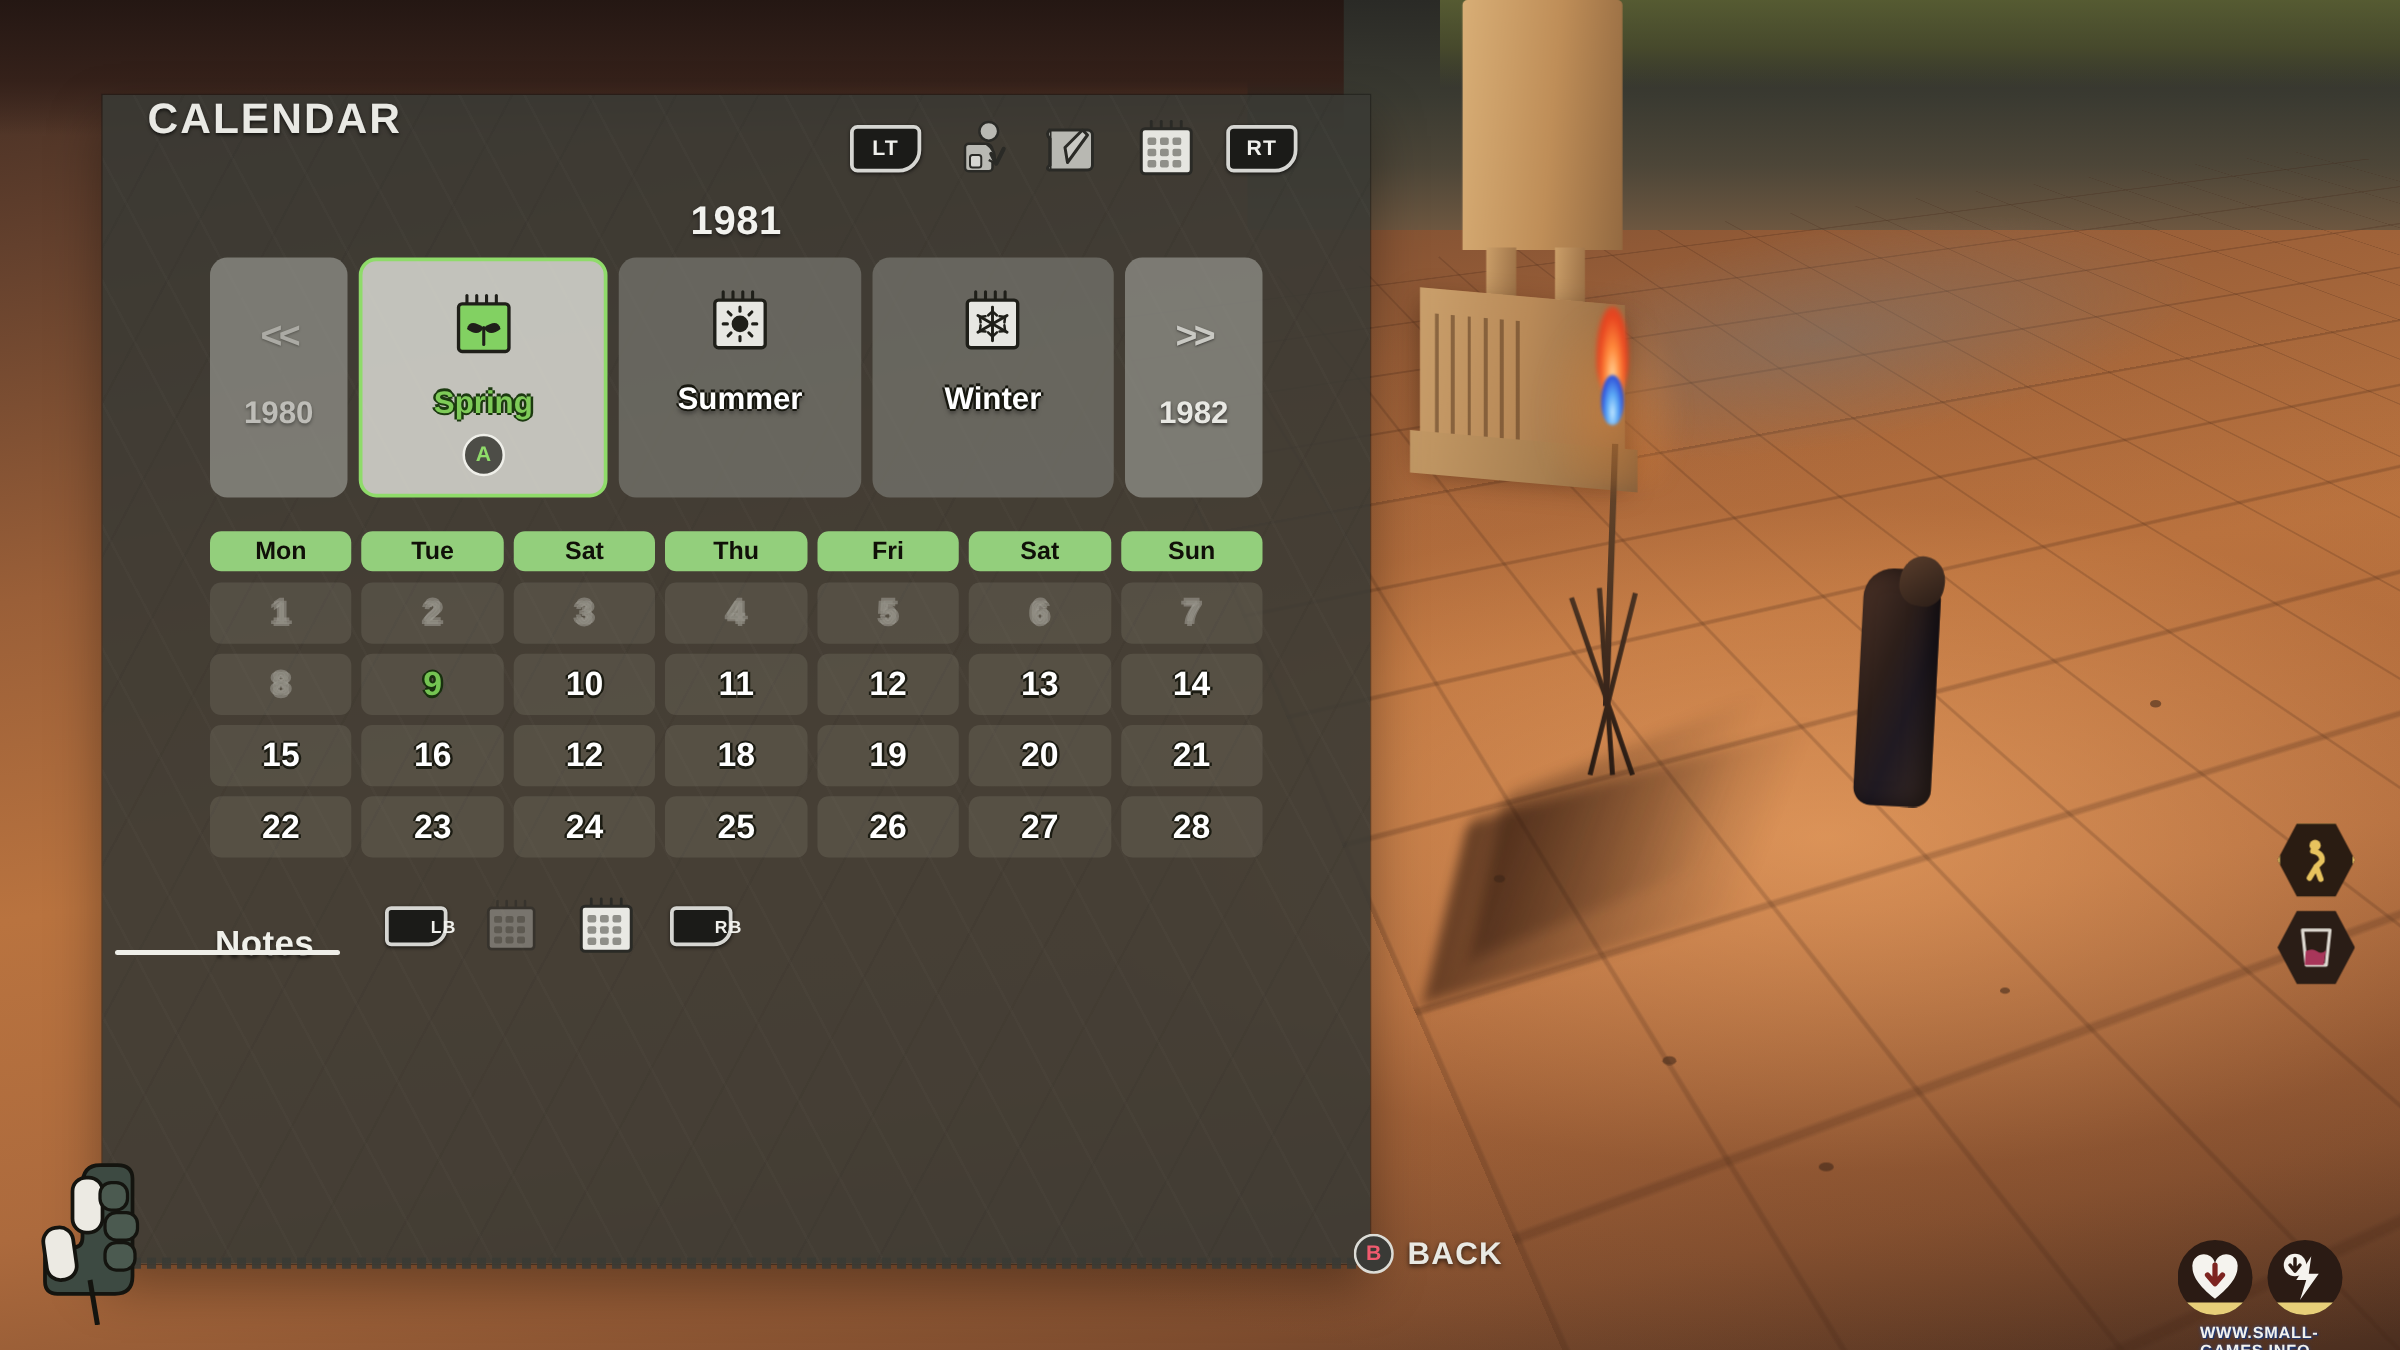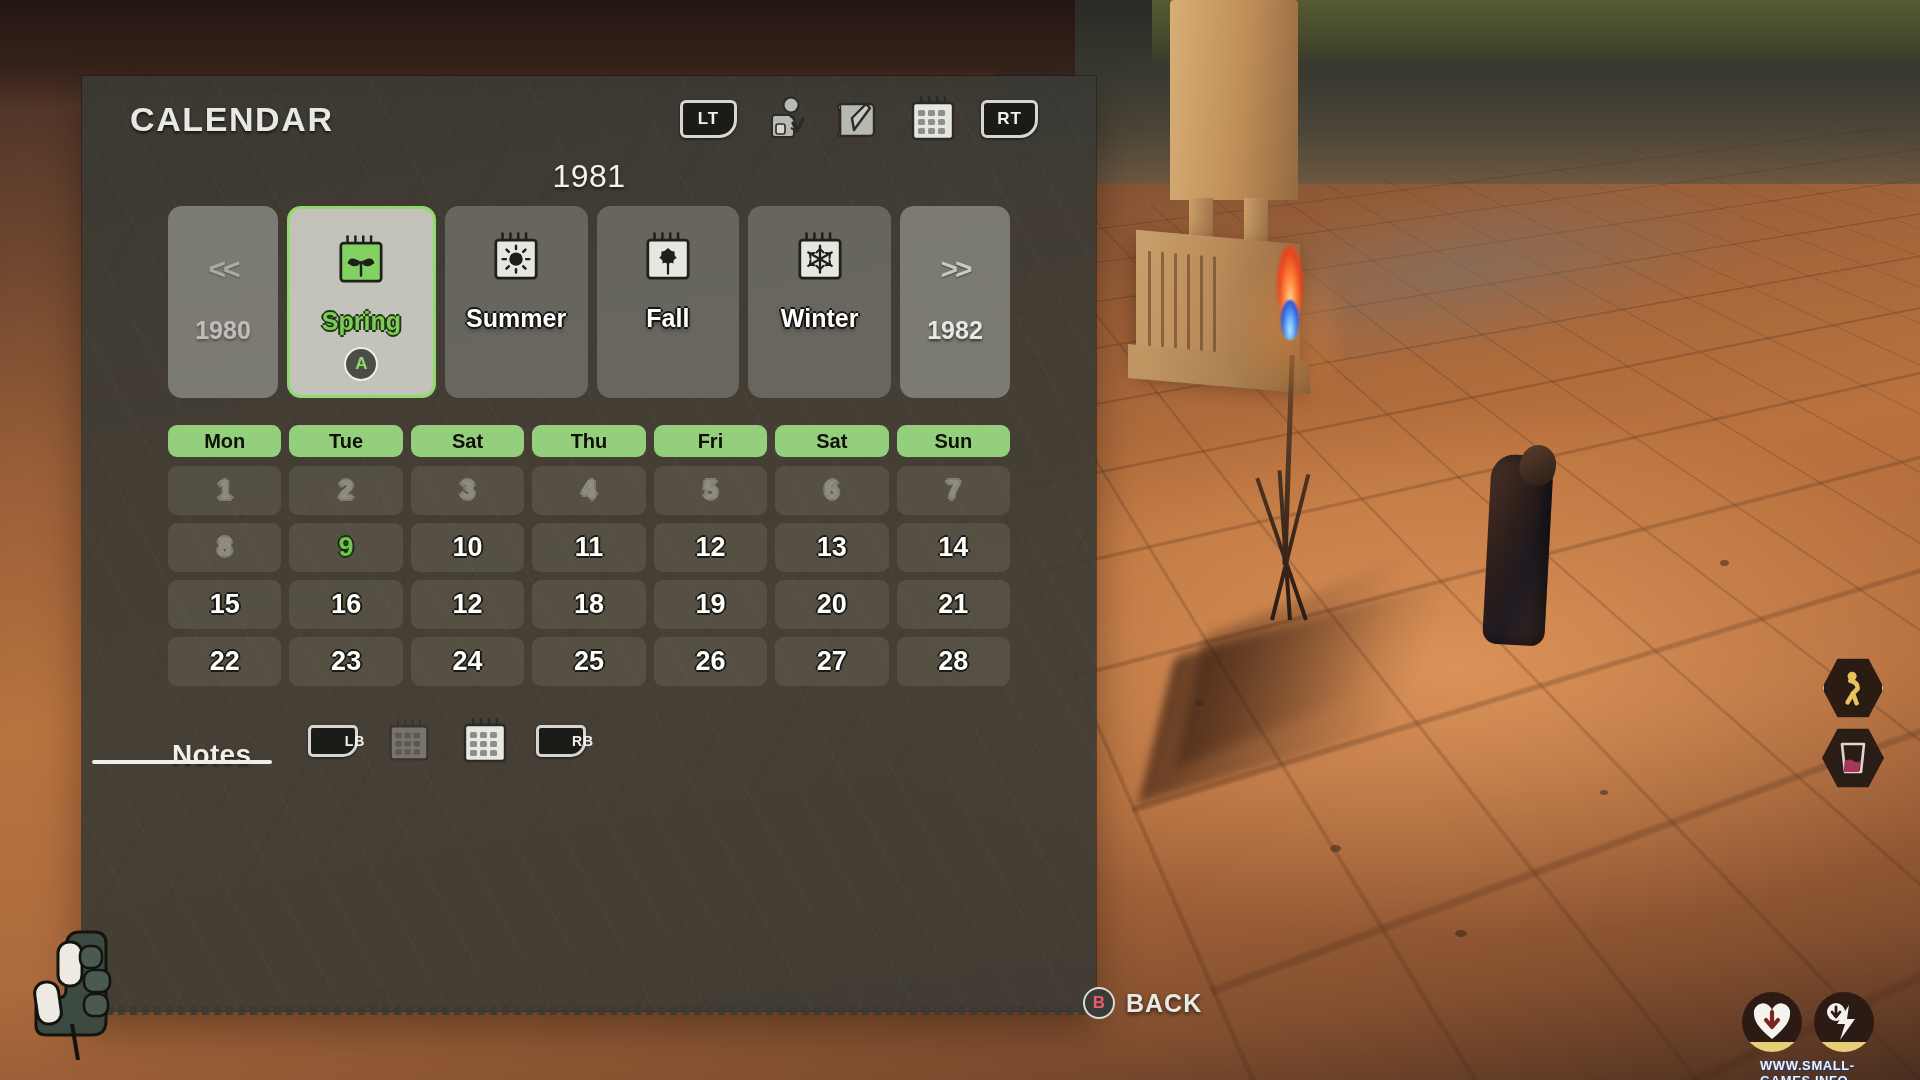--- a/index.html
+++ b/index.html
@@ -141,22 +141,22 @@
       repeating-linear-gradient(-62deg, rgba(0,0,0,.035) 0 2px, transparent 2px 58px);
   }
   .panel-edge-bottom{
     position:absolute; left:82px; top:1006px; width:1014px; height:9px;
     background: repeating-linear-gradient(90deg, rgba(58,58,52,.9) 0 7px, rgba(58,58,52,0) 7px 12px);
   }
 
   
   .panel-header{
     position:absolute; left:0; top:0; width:100%; height:86px;
-    display:flex; align-items:center; justify-content:space-between;
-    padding: 0 58px 0 48px; z-index:3;
+    display:flex; justify-content:space-between;
+    padding: 0 58px 0 36px; z-index:3;
   }
   .panel-title{
     font-size: 34px; font-weight: bold; letter-spacing: 1.6px; color:#e9e9e4;
     text-shadow: 0 2px 3px rgba(0,0,0,.65);
   }
   .header-icons{ display:flex; align-items:center; gap:22px; }
 
   .bumper{
     width: 57px; height: 38px; border:3px solid #d6d6d2; border-radius: 6px 6px 18px 6px;
     background: #1b1b18; display:flex; align-items:center; justify-content:center;
@@ -165,21 +165,21 @@
   }
 
   .tabicon{ width:52px; height:52px; display:flex; align-items:center; justify-content:center; }
   .tabicon svg{ display:block; }
 
   
   .year-row{
     position:absolute; left:0; top:86px; width:100%; text-align:center; z-index:3;
   }
   .year-label{
-    font-size: 32px; font-weight:normal; color:#f2f2ee; letter-spacing:.5px;
+    font-size: 32px; font-weight:bold; color:#f2f2ee; letter-spacing:.5px;
     text-shadow: 0 2px 3px rgba(0,0,0,.6);
   }
 
   
   .season-strip{
     position:absolute; left:86px; top:206px; width:842px; height:192px;
     display:flex; gap:9px; z-index:3;
   }
   .nav-card{
     width: 110px; border-radius: 14px; background: rgba(139,139,131,.80);
@@ -464,36 +464,20 @@
           <line x1="16.5" y1="17.5" x2="18.6" y2="19.6"></line>
             <line x1="31.4" y1="32.4" x2="33.5" y2="34.5"></line>
           <line x1="33.5" y1="17.5" x2="31.4" y2="19.6"></line>
             <line x1="18.6" y1="32.4" x2="16.5" y2="34.5"></line>
         </g>
       </svg>
     </div>
     <div class="sname">Summer</div>
   </div>
 
-  <div class="season-card">
-    <div>
-      <svg width="56" height="56" viewBox="0 0 50 50">
-        <g stroke="#1f1f19" stroke-width="2.2">
-          <line x1="13" y1="3" x2="13" y2="12" stroke-linecap="round"></line>
-          <line x1="20" y1="3" x2="20" y2="12" stroke-linecap="round"></line>
-          <line x1="27" y1="3" x2="27" y2="12" stroke-linecap="round"></line>
-          <line x1="34" y1="3" x2="34" y2="12" stroke-linecap="round"></line>
-        </g>
-        <rect x="7" y="9" width="36" height="34" rx="2.5" fill="#e7e7e2" stroke="#1f1f19" stroke-width="2.4"></rect>
-        <path d="M25 16 q-4 4 -6 3 q1 4 -2 6 q4 1 3 5 q4 -2 5 2 q1 -4 5 -2 q-1 -4 3 -5 q-3 -2 -2 -6 q-2 1 -6 -3z" fill="#1f1f19"></path>
-        <line x1="25" y1="27" x2="25" y2="39" stroke="#1f1f19" stroke-width="2" stroke-linecap="round"></line>
-      </svg>
-    </div>
-    <div class="sname">Fall</div>
-  </div>
 
   <div class="season-card">
     <div>
       <svg width="56" height="56" viewBox="0 0 50 50">
         <g stroke="#1f1f19" stroke-width="2.2">
           <line x1="13" y1="3" x2="13" y2="12" stroke-linecap="round"></line>
           <line x1="20" y1="3" x2="20" y2="12" stroke-linecap="round"></line>
           <line x1="27" y1="3" x2="27" y2="12" stroke-linecap="round"></line>
           <line x1="34" y1="3" x2="34" y2="12" stroke-linecap="round"></line>
         </g>

